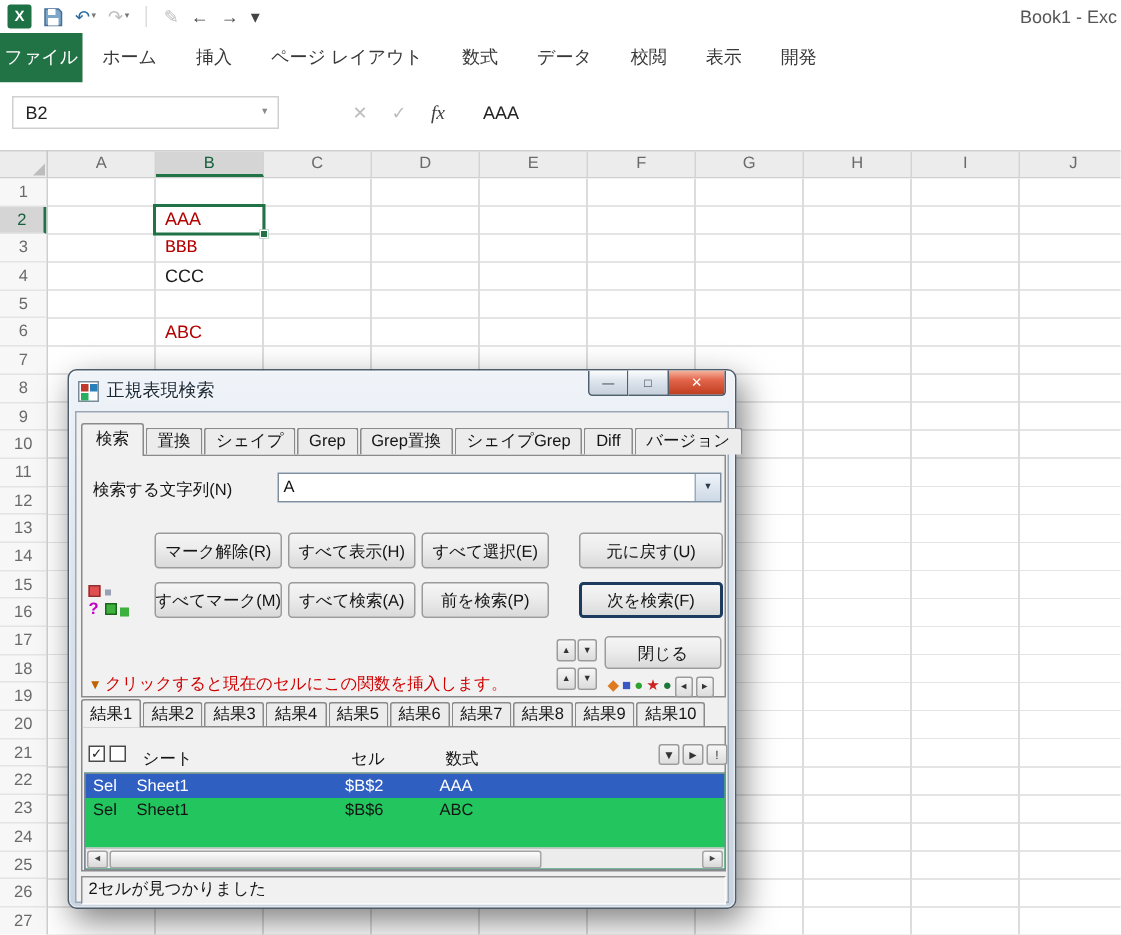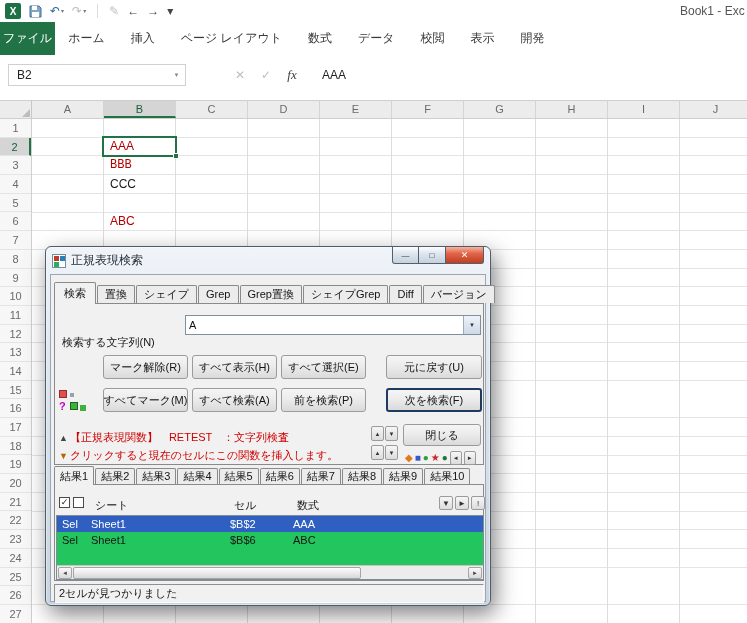--- a/index.html
+++ b/index.html
@@ -62,21 +62,21 @@
   .win-btn+.win-btn{border-left:none;}
   .win-btn.min{border-radius:0 0 0 3px;}
   .win-btn.close{width:38px;border-radius:0 0 3px 0;background:linear-gradient(#f6b49e,#e2654a 40%,#c03d20);color:#fff;font-size:9px;font-weight:bold;}
   .dlg-body{position:absolute;left:4px;top:27px;width:436px;height:328px;background:#f0f0f0;border:1px solid #9aa7b4;}
 
   .tabstrip1{position:absolute;left:3px;top:7px;height:21px;display:flex;align-items:flex-end;z-index:3;}
   .dtab{height:18px;padding:0 7px;line-height:17px;font-size:11px;color:#141414;background:#ececec;border:1px solid #8a8a8a;border-bottom:none;border-radius:2px 2px 0 0;margin-right:1px;white-space:nowrap;}
   .dtab.active{height:22px;line-height:21px;background:#f1f1f1;padding:0 9px;margin-bottom:-1px;}
   .panel1{position:absolute;left:3px;top:28px;width:430px;height:162px;border:1px solid #8a8a8a;background:#f1f1f1;}
 
-  .search-label{position:absolute;left:7px;top:31px;font-size:11px;color:#141414;}
+  .search-label{position:absolute;left:7px;top:15px;font-size:11px;color:#141414;}
   .combo{position:absolute;left:130px;top:11px;width:296px;height:20px;background:#fff;border:1px solid #7e8f9f;display:flex;align-items:center;}
   .combo-val{padding-left:3px;font-size:11px;color:#111;}
   .combo-btn{margin-left:auto;width:17px;height:18px;border-left:1px solid #9cabbb;background:linear-gradient(#eef3f9,#cdd9e6);display:flex;align-items:center;justify-content:center;font-size:6px;color:#2a3a4a;}
 
   .w-btn{height:24px;font-size:11px;color:#141414;background:linear-gradient(#f5f5f5,#ececec 45%,#dadada);border:1px solid #9b9b9b;border-radius:3px;display:flex;align-items:center;justify-content:center;white-space:nowrap;}
   .w-btn.default{border:2px solid #1d3a5f;}
   .btnrow{position:absolute;left:48px;display:flex;gap:4px;}
   .btnrow .w-btn{width:85px;flex:none;}
   .btnrow .w-btn:last-child{width:96px;margin-left:16px;}
 
@@ -389,23 +389,20 @@
 
           <div class="w-btn">
             <span>前を検索(P)</span>
           </div>
 
           <div class="w-btn default">
             <span>次を検索(F)</span>
           </div>
         </div>
 
-      <div class="info-line" style="left:4px;top:126px;">
-        <span class="marker">▲</span><span>【正規表現関数】　RETEST　：文字列検査</span>
-      </div>
       <div class="info-line" style="left:4px;top:144px;">
         <span class="marker orange">▼</span><span>クリックすると現在のセルにこの関数を挿入します。</span>
       </div>
 
       <div class="spin-btn" style="left:316px;top:122px;">
           <span>▲</span>
         </div>
       <div class="spin-btn" style="left:330px;top:122px;">
           <span>▼</span>
         </div>

